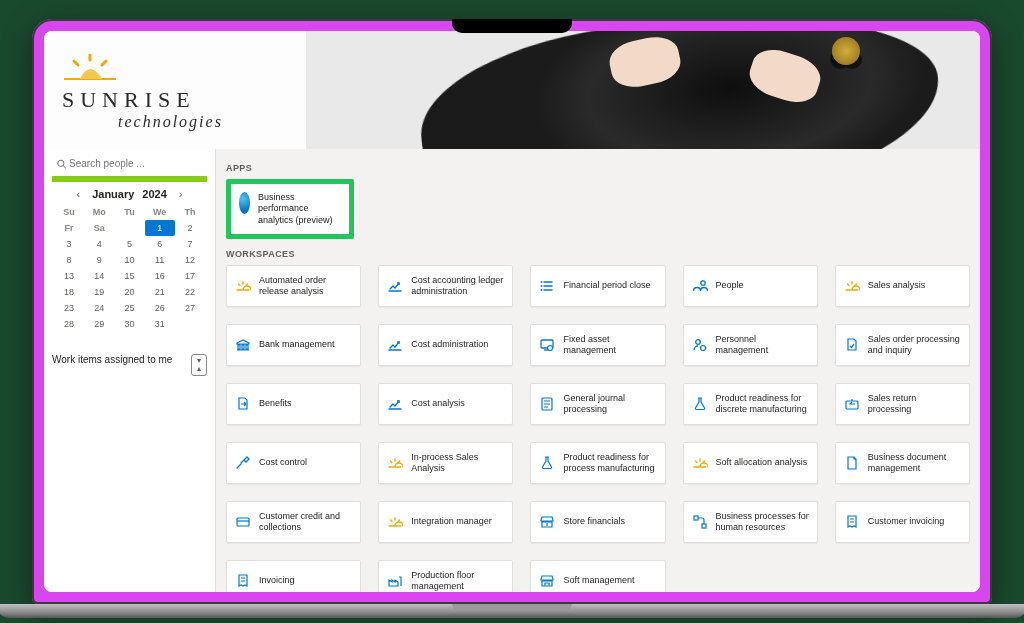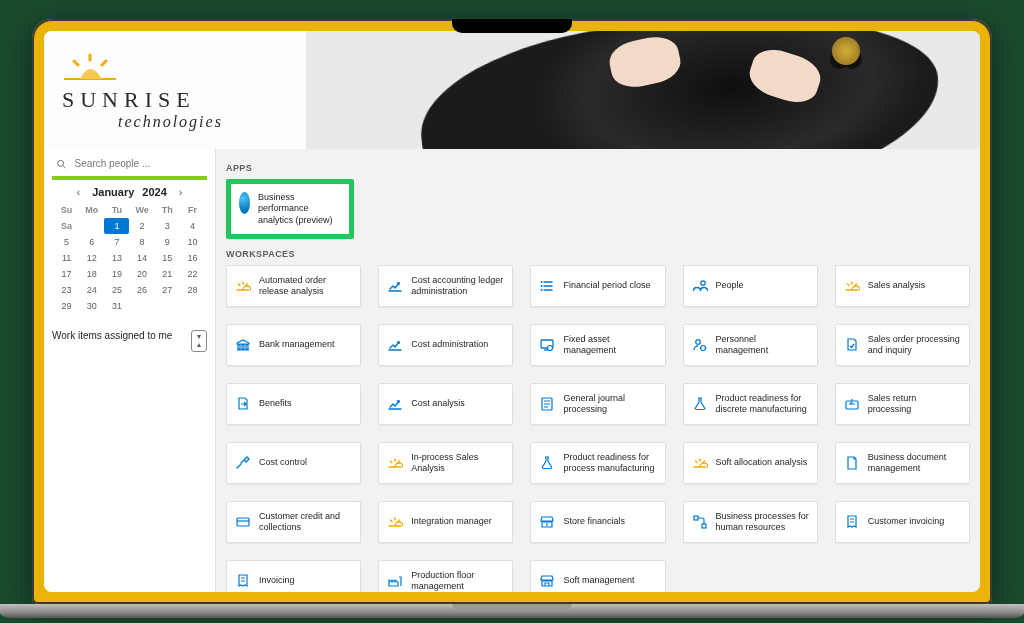--- a/index.html
+++ b/index.html
@@ -2,21 +2,21 @@
 <html><head>
 <meta charset="utf-8">
 <style>
   html,body{margin:0;padding:0;box-sizing:border-box}
   *{box-sizing:inherit;font-family:"Segoe UI",Arial,sans-serif}
   body{background:#1a4a2e;width:1024px;height:623px;overflow:hidden;
        display:flex;align-items:center;justify-content:center}
 
   
   .laptop{width:960px;height:585px;border-radius:20px 20px 6px 6px;
-          background:#eab308;position:relative;
+          background:#d946ef;position:relative;
           box-shadow:0 8px 30px rgba(0,0,0,.45),inset 0 0 0 2px #3a3a3a}
   .notch{position:absolute;top:0;left:50%;transform:translateX(-50%);
          width:120px;height:14px;background:#000;border-radius:0 0 10px 10px;z-index:5}
   .base{position:absolute;bottom:-14px;left:-36px;right:-36px;height:14px;
         background:linear-gradient(#c0c0c0,#8a8a8a 60%,#555);border-radius:0 0 16px 16px}
   .base::after{content:"";position:absolute;top:0;left:50%;transform:translateX(-50%);
                width:120px;height:6px;background:#9a9a9a;border-radius:0 0 6px 6px}
 
   .screen{position:absolute;top:12px;left:12px;right:12px;bottom:12px;
           border-radius:8px;overflow:hidden;background:#f3f2f1}
@@ -36,29 +36,29 @@
          box-shadow:6px 8px 0 -4px #111,-6px 8px 0 -4px #111}
   .logo{position:absolute;left:18px;top:18px}
   .sun{display:block}
   .logo-text{font-family:Georgia,serif;letter-spacing:6px;font-size:22px;color:#2a2a2a;margin-top:4px}
   .logo-sub{font-family:Georgia,serif;font-style:italic;font-size:16px;color:#2a2a2a;letter-spacing:2px;margin-left:56px}
 
   .content{display:flex;height:calc(100% - 118px)}
 
   
   .sidebar{width:172px;background:#fff;padding:4px 8px 8px;border-right:1px solid #e1dfdd}
-  .search{display:flex;align-items:flex-end;gap:6px;padding:4px 4px 6px;border-bottom:4px solid #84cc16}
+  .search{display:flex;align-items:flex-end;padding:4px 4px 6px;border-bottom:6px solid #84cc16}
   .search svg{width:12px;height:12px;color:#605e5c}
   .search input{border:none;outline:none;font-size:10px;width:100%;color:#605e5c;background:transparent}
 
   .cal{padding:6px 2px 2px}
   .cal-hdr{display:flex;align-items:center;justify-content:center;gap:8px;margin-bottom:4px}
   .cal-hdr span.nav{font-size:11px;color:#605e5c;cursor:pointer;padding:0 4px}
   .cal-title{font-size:11px;font-weight:600;color:#252423}
-  .cal-grid{display:grid;grid-template-columns:repeat(6,1fr);text-align:center;font-size:9px;color:#605e5c}
+  .cal-grid{display:grid;grid-template-columns:repeat(5,1fr);text-align:center;font-size:9px;color:#605e5c}
   .cal-grid div{padding:3px 0}
   .cal-grid .dh{font-weight:600;color:#8a8886}
   .cal-grid .today{background:#0078d4;color:#fff;border-radius:2px}
 
   .work-items{margin-top:10px;display:flex;align-items:flex-start;justify-content:space-between;
               font-size:10px;color:#252423;padding:4px 0}
   .chev-box{width:16px;height:22px;border:1px solid #8a8886;border-radius:3px;
             display:flex;flex-direction:column;align-items:center;justify-content:center;
             font-size:8px;color:#605e5c;line-height:1}
 

